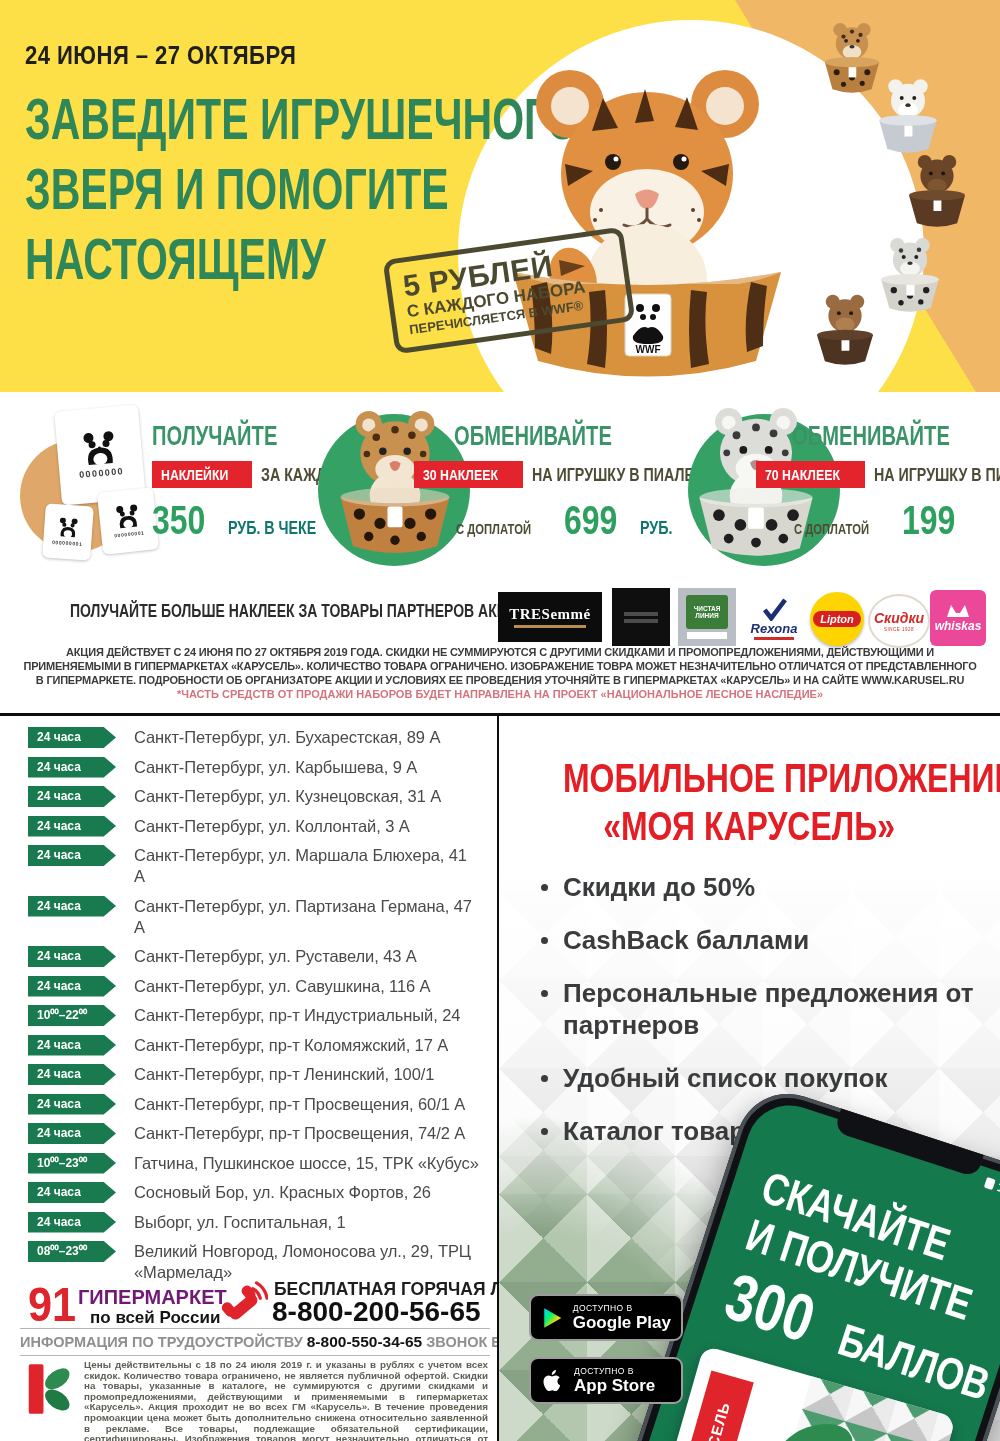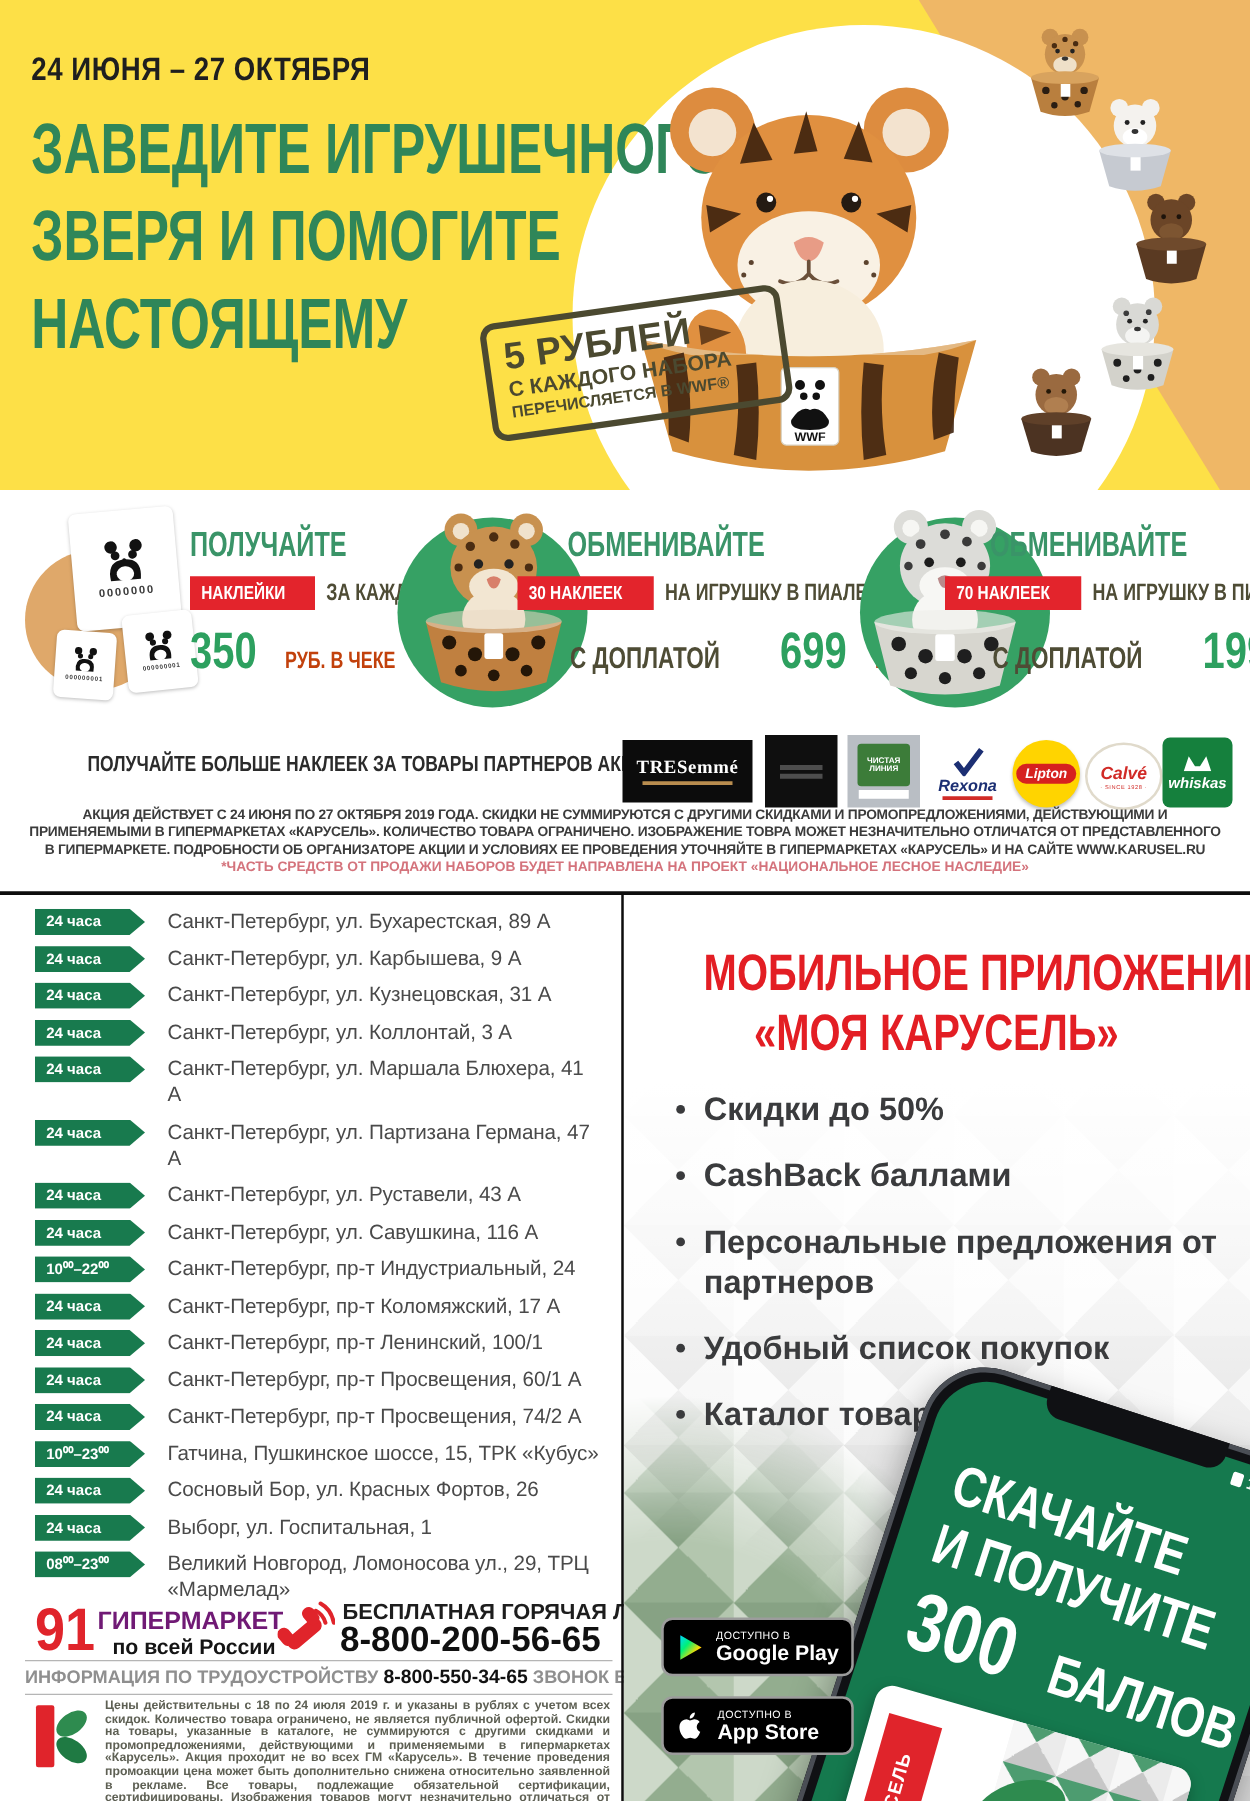--- a/index.html
+++ b/index.html
@@ -31,25 +31,25 @@
   
   .o-title{font-size:28px;font-weight:700;color:#3a9468;white-space:nowrap;margin-bottom:9px;}
   .o-title .cond{transform:scaleX(.72);}
   .o-chiprow{display:flex;align-items:center;gap:9px;margin-bottom:9px;}
   .chip{background:#e3242c;color:#fff;font-weight:700;font-size:15px;line-height:27px;
       padding:0 9px;white-space:nowrap;}
   .chip .cond{transform:scaleX(.82);}
   .o-tail{font-size:19px;font-weight:700;color:#4e4c35;white-space:nowrap;}
   .o-tail .cond{transform:scaleX(.75);}
   .o-pricerow{display:flex;align-items:baseline;gap:8px;white-space:nowrap;}
-  .o-pre{font-size:24px;font-weight:700;color:#4e4c35;}
+  .o-pre{font-size:15px;font-weight:700;color:#4e4c35;}
   .o-pre .cond{transform:scaleX(.75);}
   .o-val{font-size:41px;font-weight:700;color:#2da05f;}
   .o-val .cond{transform:scaleX(.78);}
-  .o-unit{font-size:19px;font-weight:700;color:#c2410c;}
+  .o-unit{font-size:19px;font-weight:700;color:#0f766e;}
   .o-unit .cond{transform:scaleX(.75);}
   .o1-col{position:absolute;left:152px;top:420px;}
   .o2-col{position:absolute;left:414px;top:420px;}
   .o3-col{position:absolute;left:756px;top:420px;}
   .o2-col .o-title{margin-left:40px;} .o2-col .o-pricerow{margin-left:42px;}
   .o3-col .o-title{margin-left:36px;} .o3-col .o-pricerow{margin-left:38px;}
   .tan-circle{position:absolute;left:20px;top:440px;width:112px;height:112px;border-radius:50%;background:#dfa86a;}
   .g-circle{position:absolute;width:152px;height:152px;border-radius:50%;background:#36a164;}
   .sticker{position:absolute;background:#fff;border-radius:6px;box-shadow:0 1px 3px rgba(0,0,0,.25);
       display:flex;flex-direction:column;align-items:center;justify-content:center;gap:2px;}
@@ -71,21 +71,21 @@
   .lg-chl .bar{width:40px;height:7px;background:#fff;}
   .lg-rex{left:744px;top:590px;width:60px;height:56px;background:#fff;gap:0;text-align:center;}
   .lg-rex .t{color:#1c2f73;font-weight:700;font-style:italic;font-size:13px;}
   .lg-rex .red{width:40px;height:3px;background:#d12b27;margin-top:1px;}
   .lg-lip{left:810px;top:592px;width:54px;height:54px;background:#ffd400;border-radius:50%;box-shadow:0 2px 3px rgba(0,0,0,.25);}
   .lg-lip .pill{background:#d6211f;color:#fff;font-weight:700;font-style:italic;font-size:11px;
       padding:2px 7px;border-radius:8px;}
   .lg-cal{left:868px;top:594px;width:58px;height:50px;background:#fff;border:2px solid #e0dacb;border-radius:50%;gap:1px;}
   .lg-cal .t{color:#d12b27;font-weight:700;font-style:italic;font-size:14px;}
   .lg-cal .sub{color:#d12b27;font-size:4.5px;letter-spacing:.5px;}
-  .lg-whi{left:930px;top:590px;width:56px;height:56px;background:#15803d;border-radius:6px;gap:2px;}
+  .lg-whi{left:930px;top:590px;width:56px;height:56px;background:#ec4899;border-radius:6px;gap:2px;}
   .lg-whi .t{color:#fff;font-weight:700;font-style:italic;font-size:12px;}
 
   
   .legal{position:absolute;left:20px;top:645px;width:960px;text-align:center;
       font-size:11px;line-height:14px;font-weight:700;color:#3b3b3b;letter-spacing:-.2px;}
   .legal-red{position:absolute;left:20px;top:688px;width:960px;text-align:center;
       font-size:11px;font-weight:700;color:#d4737c;}
 
   .rule-h{position:absolute;left:0;top:713px;width:1000px;height:3px;background:#0d0d0d;}
   .rule-v{position:absolute;left:497px;top:716px;width:2px;height:725px;background:#0d0d0d;z-index:6;}
@@ -440,21 +440,21 @@
     <svg width="30" height="24" viewBox="0 0 30 26">
       <path d="M5 14 L12 23 L27 3" stroke="#1c2f73" stroke-width="5" fill="none"></path>
     </svg>
     <span class="t">Rexona</span>
       <span class="red"></span>
   </div>
   <div class="logo lg-lip">
     <span class="pill">Lipton</span>
   </div>
   <div class="logo lg-cal">
-    <span class="t">Calvé</span>
+    <span class="t">Скидки</span>
     <span class="sub">· SINCE 1928 ·</span>
   </div>
   <div class="logo lg-whi">
     <svg width="26" height="14" viewBox="0 0 26 14">
       <path d="M2 14 L6 2 L11 10 L15 10 L20 2 L24 14 Z" fill="#fff"></path>
     </svg>
     <span class="t">whiskas</span>
   </div>
 
   <div class="legal">АКЦИЯ ДЕЙСТВУЕТ С 24 ИЮНЯ ПО 27 ОКТЯБРЯ 2019 ГОДА. СКИДКИ НЕ СУММИРУЮТСЯ С ДРУГИМИ СКИДКАМИ И ПРОМОПРЕДЛОЖЕНИЯМИ, ДЕЙСТВУЮЩИМИ И ПРИМЕНЯЕМЫМИ В ГИПЕРМАРКЕТАХ «КАРУСЕЛЬ». КОЛИЧЕСТВО ТОВАРА ОГРАНИЧЕНО. ИЗОБРАЖЕНИЕ ТОВРА МОЖЕТ НЕЗНАЧИТЕЛЬНО ОТЛИЧАТСЯ ОТ ПРЕДСТАВЛЕННОГО В ГИПЕРМАРКЕТЕ. ПОДРОБНОСТИ ОБ ОРГАНИЗАТОРЕ АКЦИИ И УСЛОВИЯХ ЕЕ ПРОВЕДЕНИЯ УТОЧНЯЙТЕ В ГИПЕРМАРКЕТАХ «КАРУСЕЛЬ» И НА САЙТЕ WWW.KARUSEL.RU</div>

